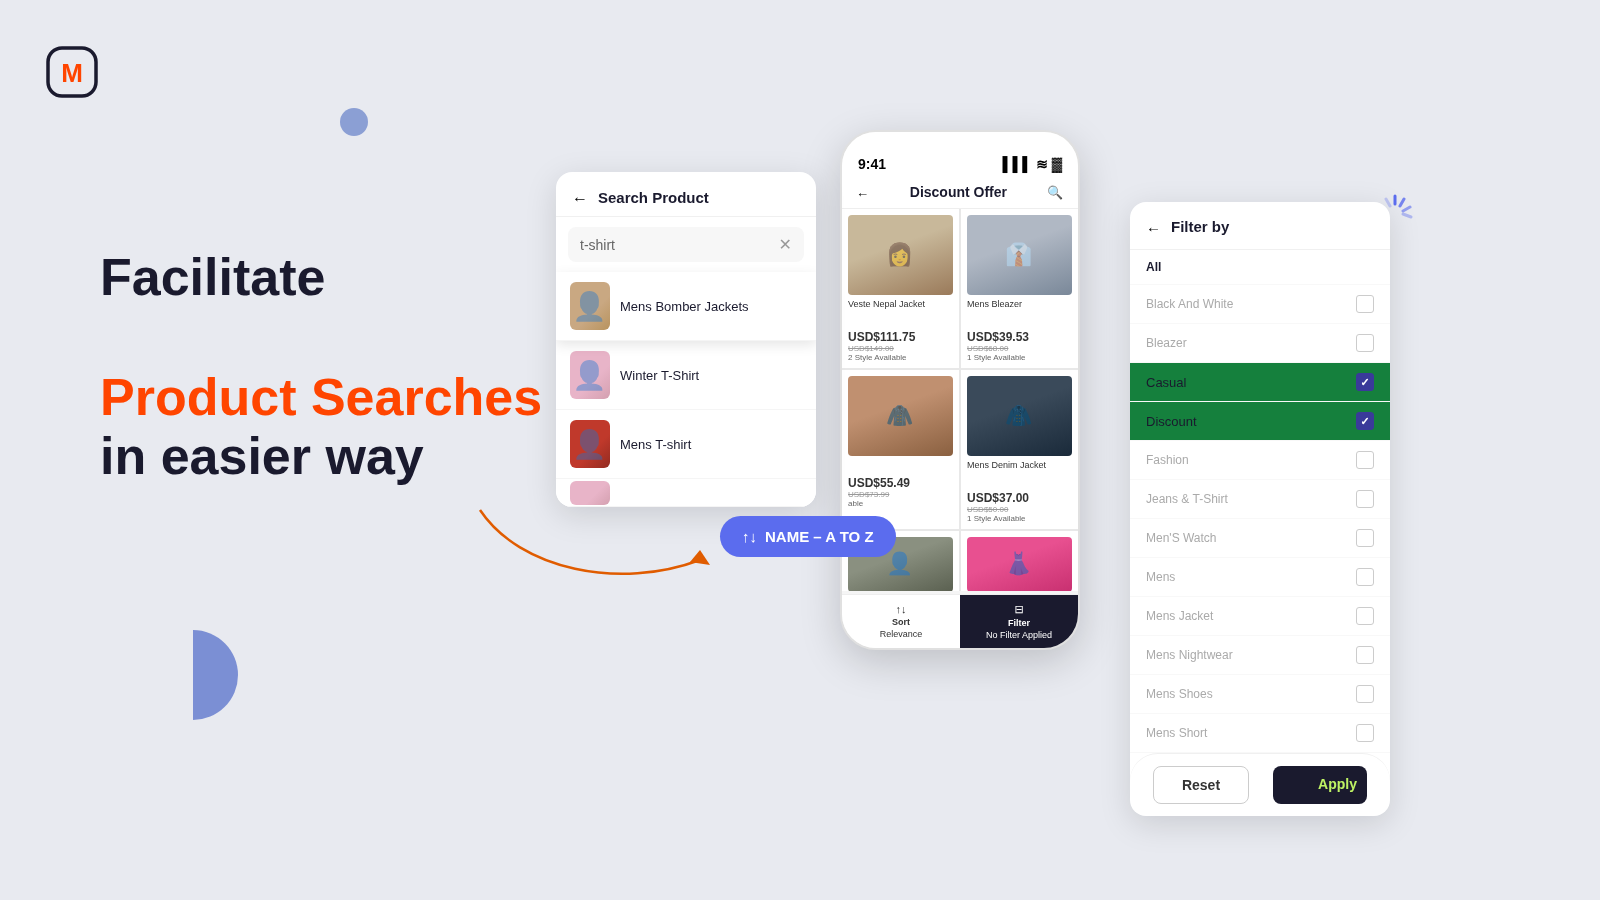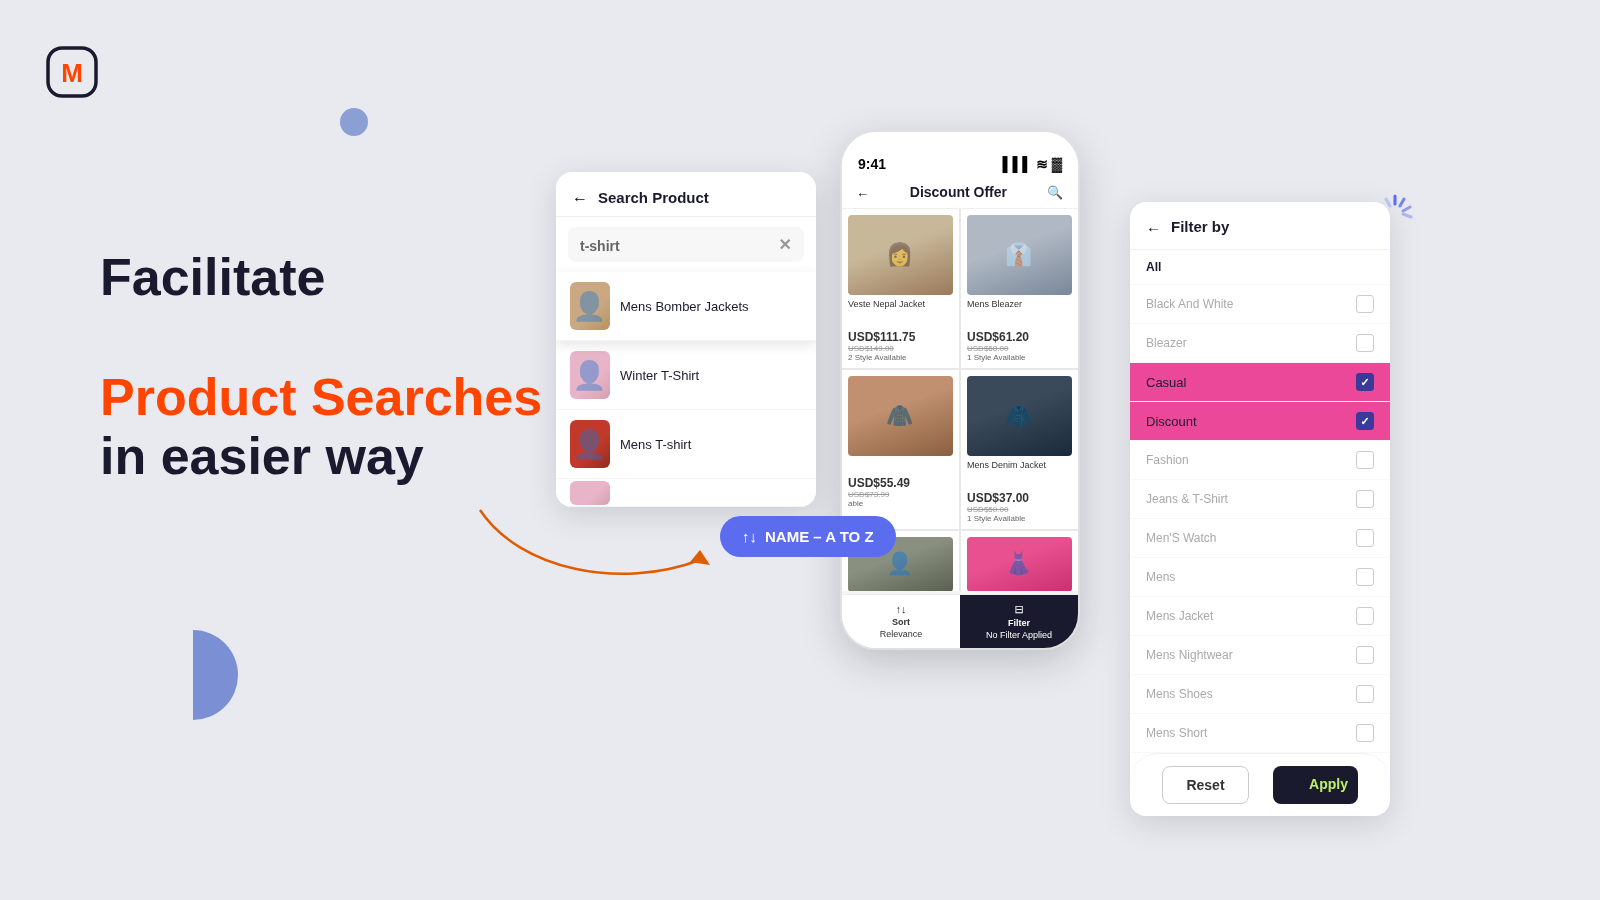--- a/index.html
+++ b/index.html
@@ -112,26 +112,25 @@
       gap: 10px;
       border-bottom: 1px solid #f0f0f0;
     }
     .search-panel-title {
       font-size: 15px;
       font-weight: 600;
       color: #1a1a2e;
     }
     .search-input-row {
       display: flex;
-      align-items: flex-end;
+      align-items: center;
       margin: 10px 12px;
       background: #f7f7f7;
       border-radius: 8px;
       padding: 8px 12px;
-      font-weight: bold;
     }
     .search-input-text {
       flex: 1;
       font-size: 14px;
       color: #666;
     }
     .search-clear {
       font-size: 16px;
       color: #999;
       cursor: pointer;
@@ -296,21 +295,21 @@
       color: #1a1a2e;
     }
     .filter-item {
       display: flex;
       align-items: center;
       justify-content: space-between;
       padding: 10px 16px;
       border-bottom: 1px solid #f8f8f8;
     }
     .filter-item.highlighted {
-      background: #ec4899;
+      background: #15803d;
     }
     .filter-label {
       font-size: 13px;
       color: #1a1a2e;
     }
     .filter-label.all {
       font-weight: 700;
       font-size: 12px;
     }
     .filter-label.muted {
@@ -333,21 +332,21 @@
     }
     .checkbox.checked::after {
       content: '✓';
       color: #fff;
       font-size: 11px;
       font-weight: 700;
     }
     .filter-footer {
       display: flex;
       gap: 24px;
-      padding: 12px 32px;
+      padding: 12px 23px;
       border-top: 1px solid #f0f0f0;
       border-radius: 28px;
     }
     .btn-reset {
       flex: 1;
       padding: 10px;
       border: 1.5px solid #ccc;
       border-radius: 8px;
       background: #fff;
       font-size: 14px;
@@ -467,21 +466,21 @@
       <div class="product-name">Veste Nepal Jacket</div>
       <div class="product-price">USD$111.75</div>
       <div class="product-price-old">USD$149.00</div>
       <div class="product-avail">2 Style Available</div>
     </div>
     <div class="product-card">
       <div class="product-img p2">
           <div class="person-silhouette" style="font-size:22px;opacity:0.5;">👔</div>
         </div>
       <div class="product-name">Mens Bleazer</div>
-      <div class="product-price">USD$61.20</div>
+      <div class="product-price">USD$39.53</div>
       <div class="product-price-old">USD$68.00</div>
       <div class="product-avail">1 Style Available</div>
     </div>
 
     <div class="product-card">
       <div class="product-img p3">
           <div class="person-silhouette" style="font-size:22px;opacity:0.5;">🧥</div>
         </div>
       <div class="product-price">USD$55.49</div>
       <div class="product-price-old">USD$73.99</div>

